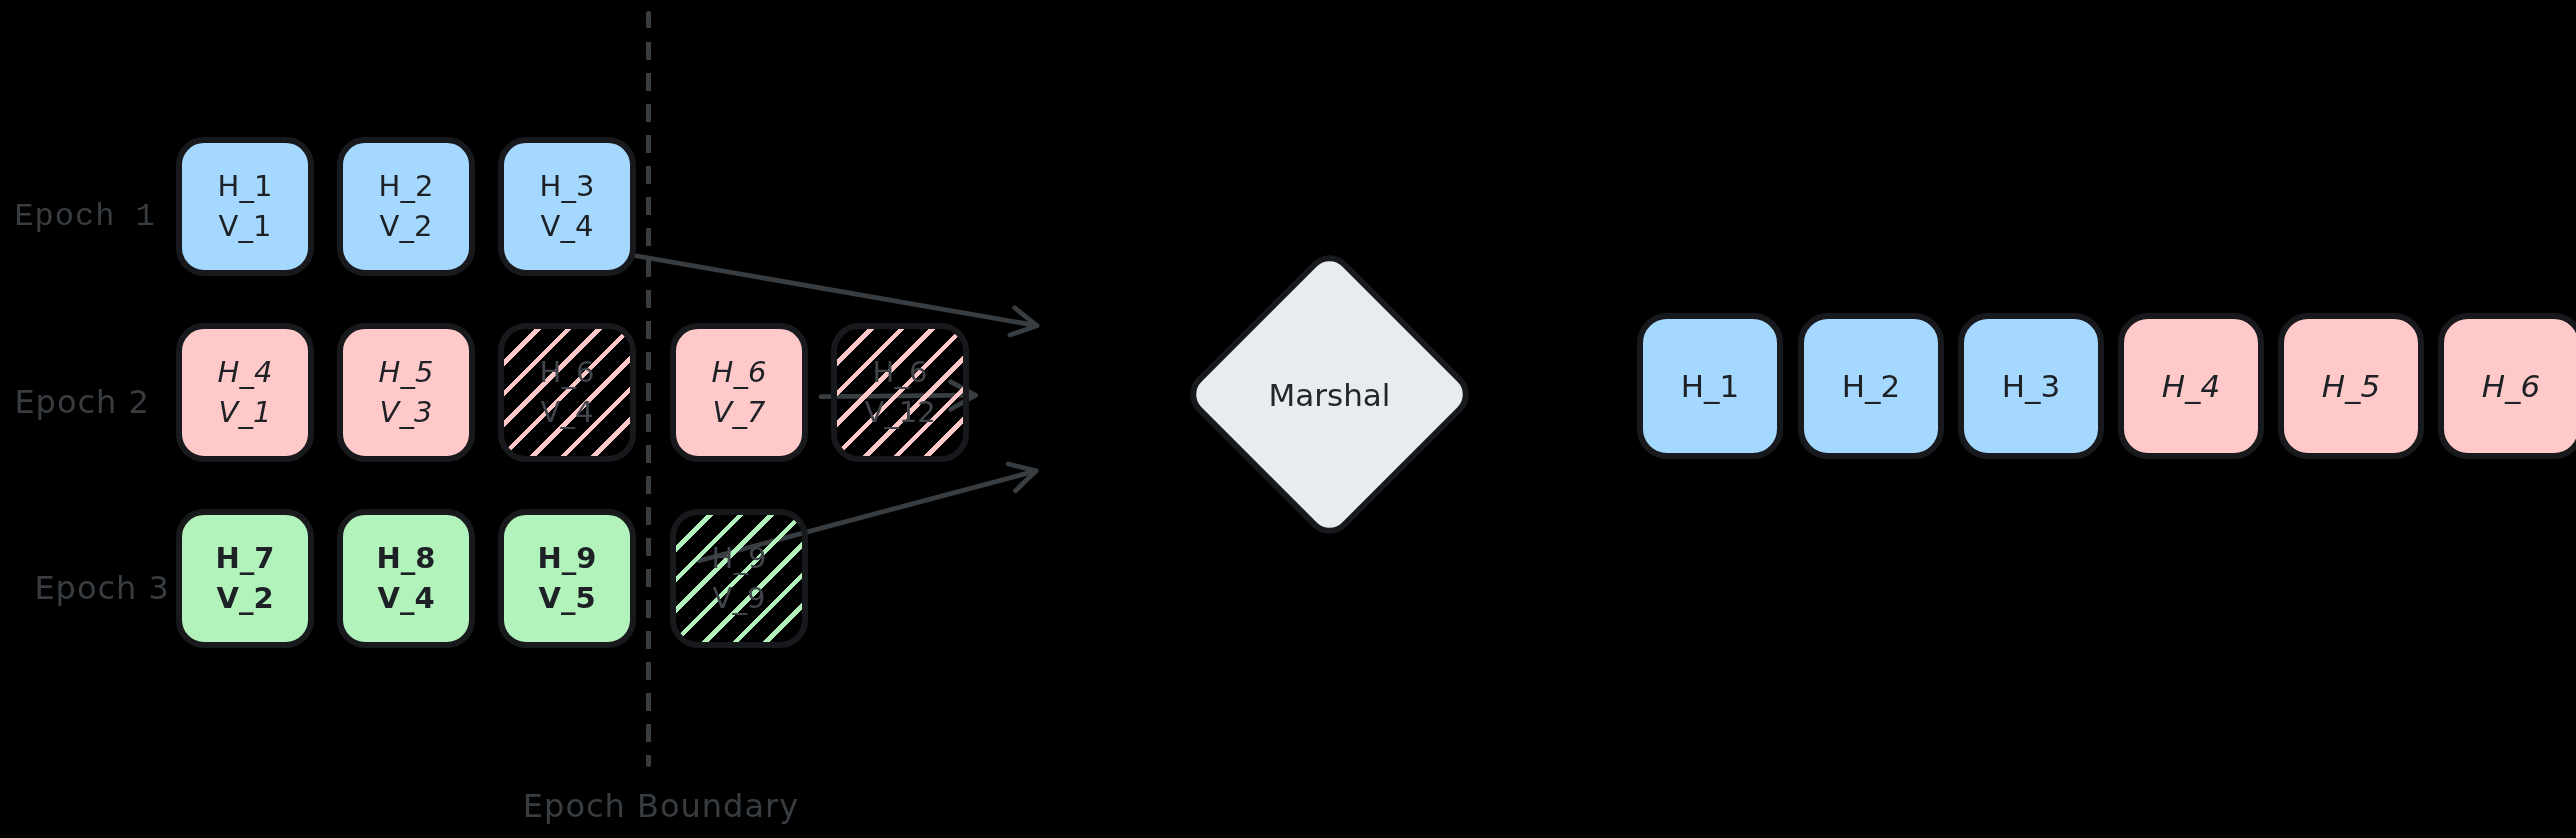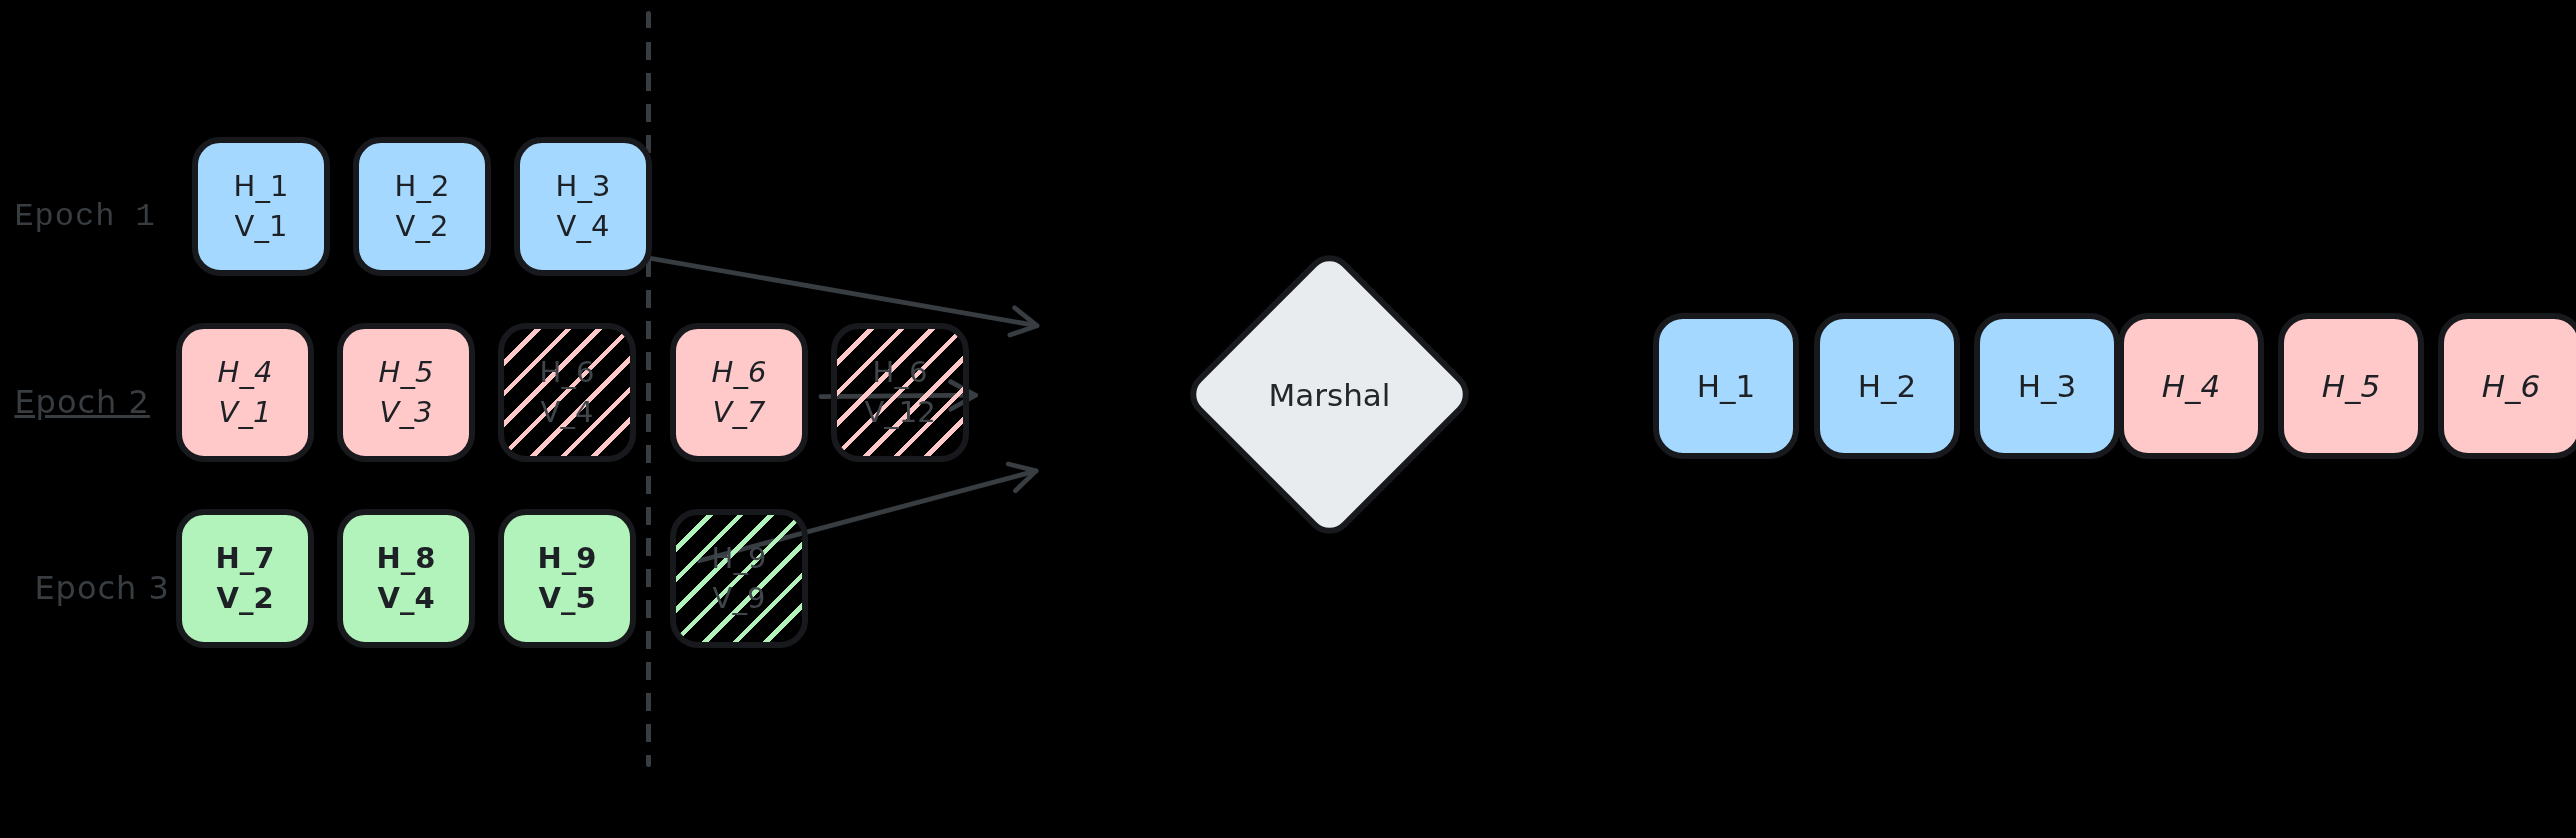--- a/index.html
+++ b/index.html
@@ -45,21 +45,21 @@
     display: flex;
     flex-direction: column;
     align-items: center;
     justify-content: center;
     gap: 2.1px;
     font-size: 29px;
     line-height: 37px;
     color: var(--boxtext);
     text-align: center;
   }
-  .solid-blue  { background: var(--blue); margin-left: 16px; }
+  .solid-blue  { background: var(--blue); }
   .solid-pink  { background: var(--pink); font-style: italic; }
   .solid-green { background: var(--green); font-weight: bold; }
   .hatch-pink  {
     background: repeating-linear-gradient(135deg, var(--pink) 0 4.6px, transparent 4.6px 21.6px);
     color: var(--hatchtext);
   }
   .hatch-green {
     background: repeating-linear-gradient(135deg, var(--green) 0 4.6px, transparent 4.6px 21.6px);
     color: var(--hatchtext);
   }
@@ -152,23 +152,24 @@
     </defs>
     <g stroke="#383d42" stroke-width="11" stroke-linecap="round" fill="none">
       <path d="M 1252 398 L 2400 598" marker-end="url(#ah)"></path>
       <path d="M 1900 762 L 2258 759" marker-end="url(#ah)"></path>
       <path d="M 1618 1142 L 2398 934" marker-end="url(#ah)"></path>
       <path d="M 2890 760 L 3130 756" marker-end="url(#ah)"></path>
     </g>
   </svg>
 
   <div class="boundary-line"></div>
+  <div class="boundary-label">Epoch Boundary</div>
 
   <div class="epoch-label" style="top:196px;font-family:Liberation Mono, monospace;">Epoch 1</div>
-  <div class="epoch-label" style="top:382px;text-decoration:underline;">Epoch 2</div>
+  <div class="epoch-label" style="top:382px;">Epoch 2</div>
   <div class="epoch-label" style="top:568px;margin-left:20px;">Epoch 3</div>
 
   <div class="box r1 c1 solid-blue">
     <span class="ln">H_1</span>
     <span class="ln">V_1</span>
   </div>
   <div class="box r1 c2 solid-blue">
     <span class="ln">H_2</span>
     <span class="ln">V_2</span>
   </div>

